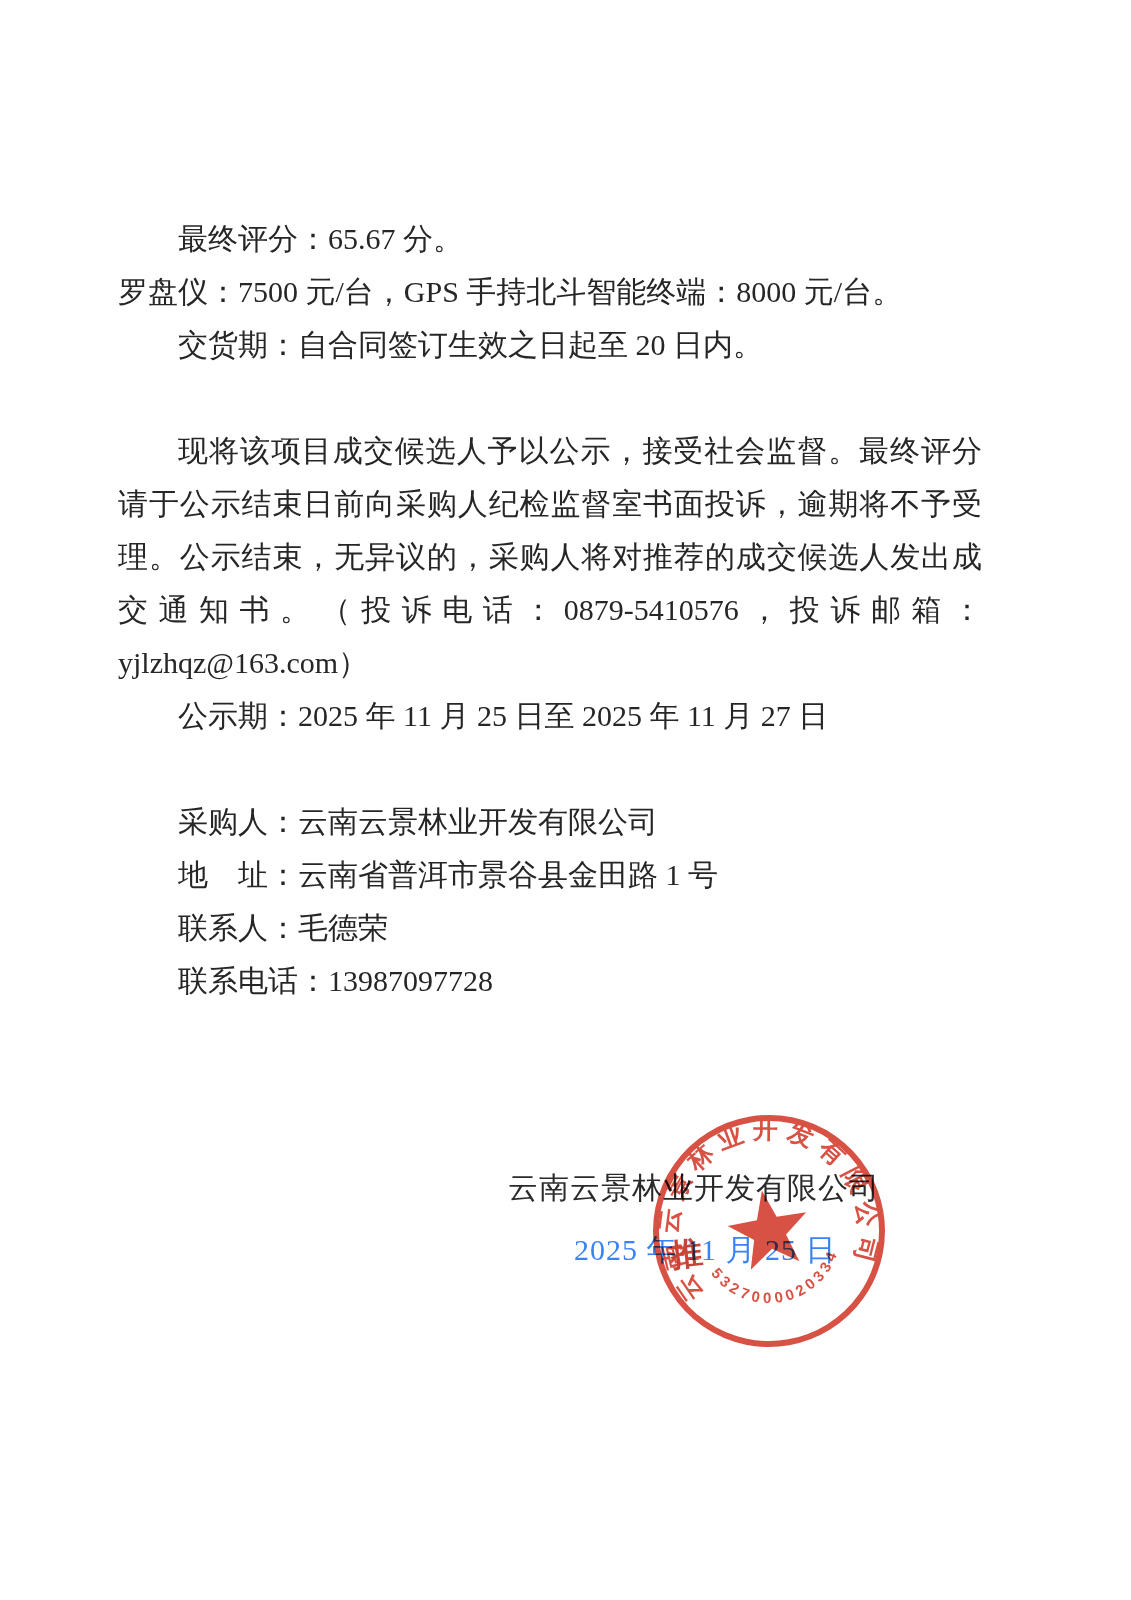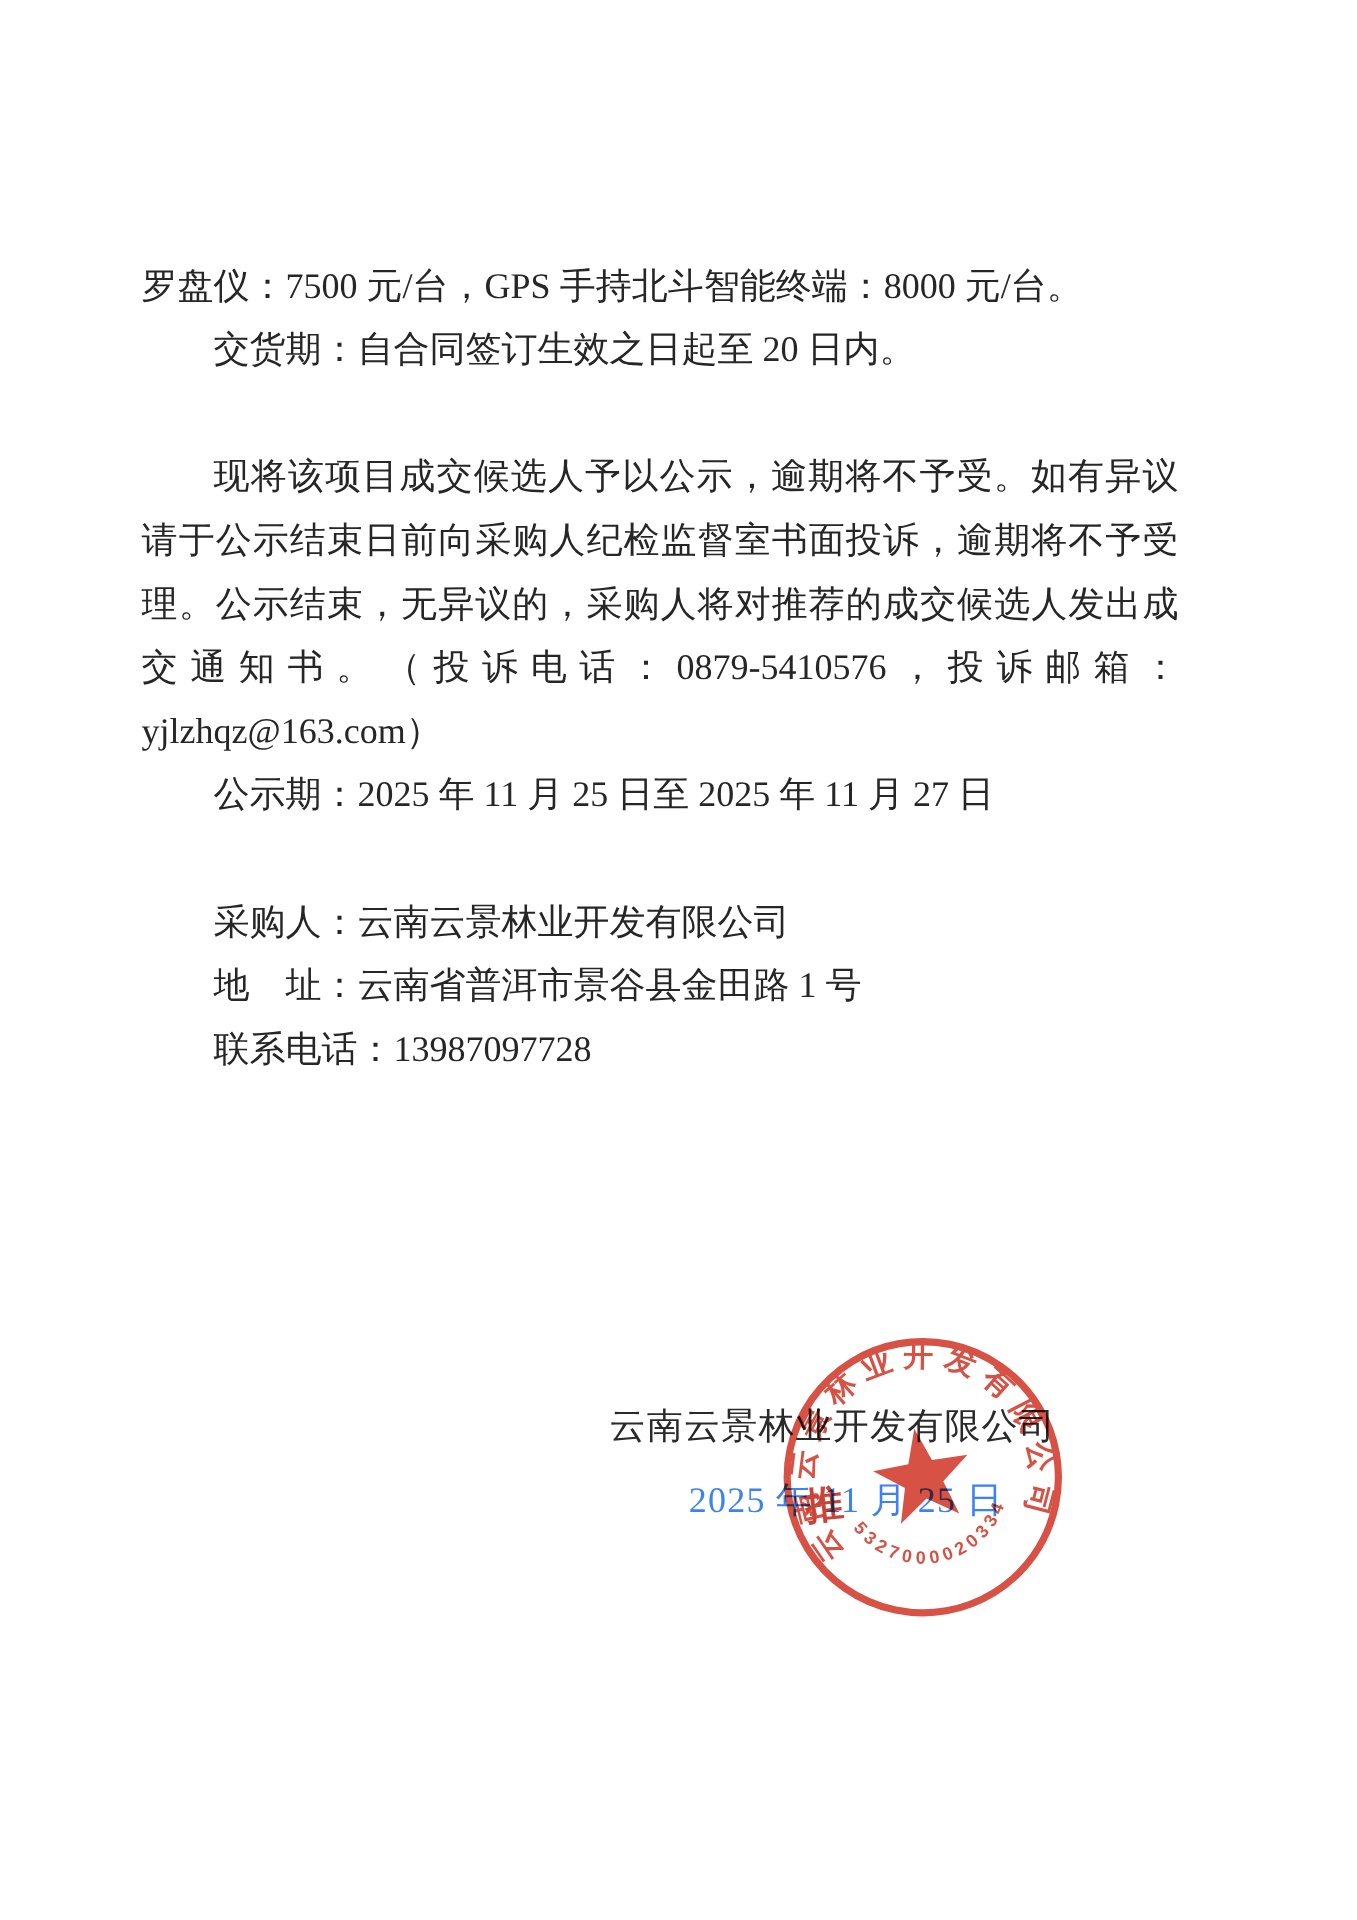--- a/index.html
+++ b/index.html
@@ -77,32 +77,34 @@
     color: #bf2a1d;
     transform: rotate(4deg);
   }
 </style>
 </head>
 <body>
 
 <div class="page">
 
   <div class="doc">
+      <div class="line indent">最终评分：65.67 分。</div>
       <div class="line">罗盘仪：7500 元/台，GPS 手持北斗智能终端：8000 元/台。</div>
       <div class="line indent">交货期：自合同签订生效之日起至 20 日内。</div>
       <div class="spacer"></div>
-      <div class="line indent justify">现将该项目成交候选人予以公示，逾期将不予受。如有异议</div>
+      <div class="line indent justify">现将该项目成交候选人予以公示，接受社会监督。最终评分</div>
       <div class="line justify">请于公示结束日前向采购人纪检监督室书面投诉，逾期将不予受</div>
       <div class="line justify">理。公示结束，无异议的，采购人将对推荐的成交候选人发出成</div>
       <div class="line justify">交通知书。（投诉电话：0879-5410576，投诉邮箱：</div>
       <div class="line">yjlzhqz@163.com）</div>
       <div class="line indent">公示期：2025 年 11 月 25 日至 2025 年 11 月 27 日</div>
       <div class="spacer"></div>
       <div class="line indent">采购人：云南云景林业开发有限公司</div>
       <div class="line indent">地　址：云南省普洱市景谷县金田路 1 号</div>
+      <div class="line indent">联系人：毛德荣</div>
       <div class="line indent">联系电话：13987097728</div>
     </div>
 
   <div class="sig-company">云南云景林业开发有限公司</div>
 
   <div class="sig-date">2025 年 11 月 25 日</div>
 
   <div class="stamp">
     <svg viewBox="0 0 242 242">
       <defs>

